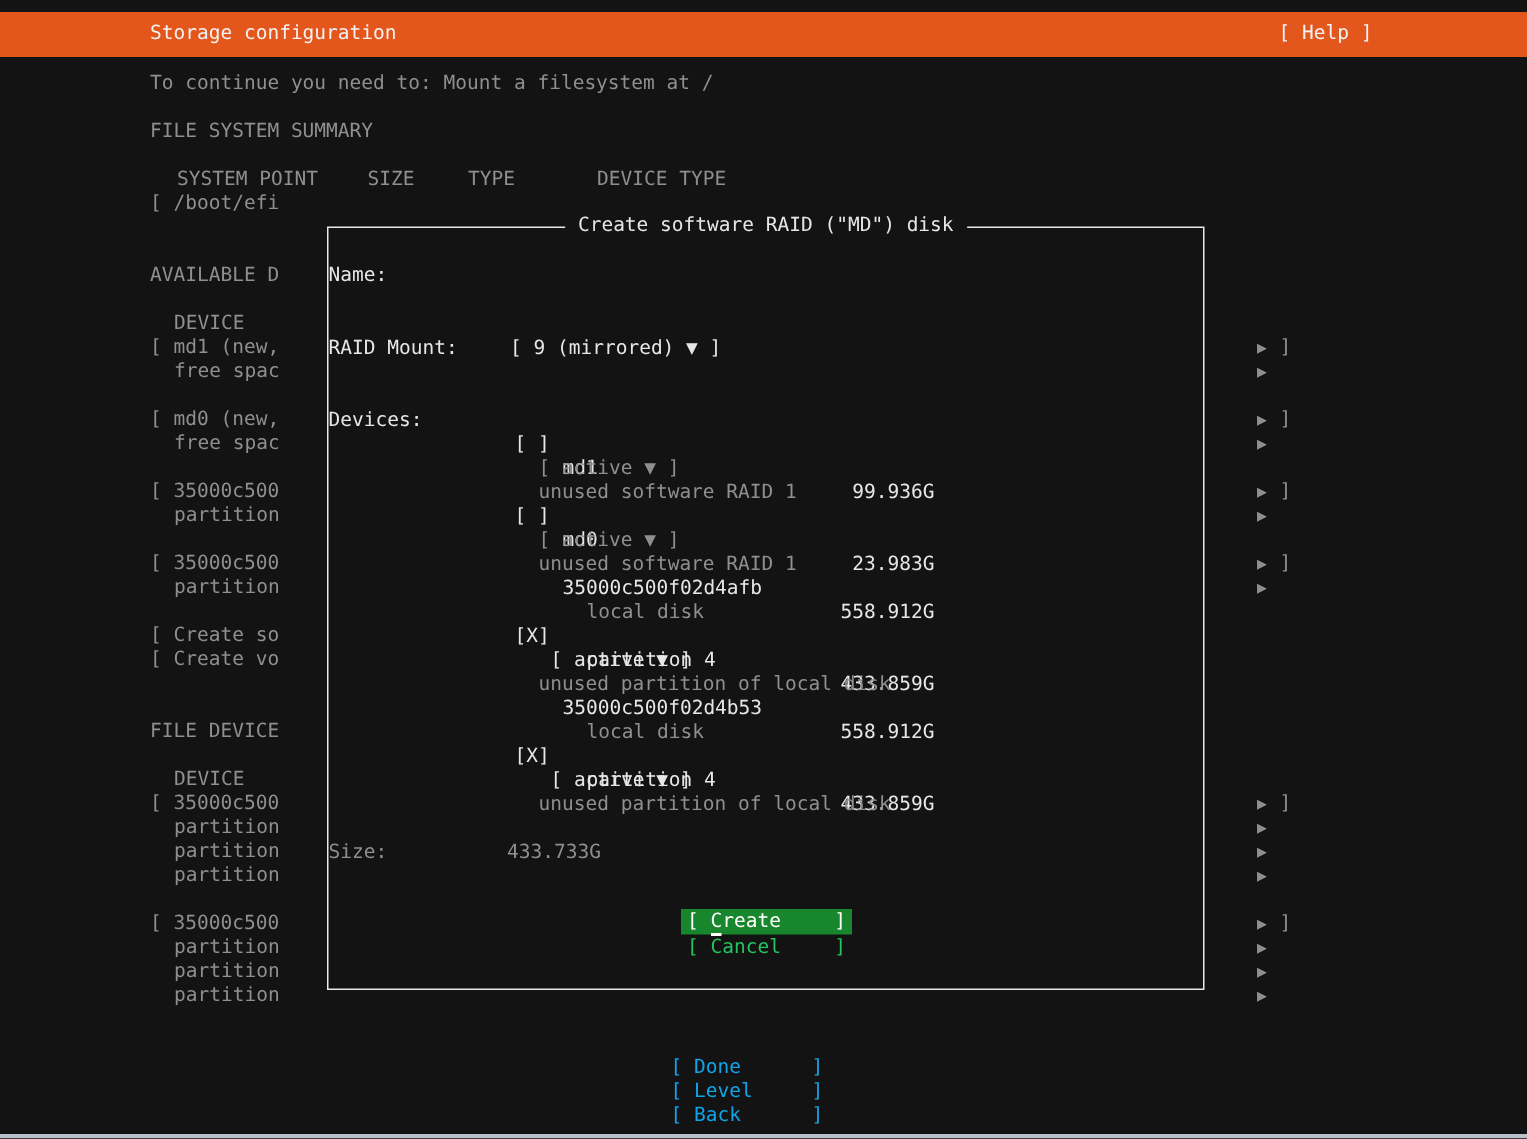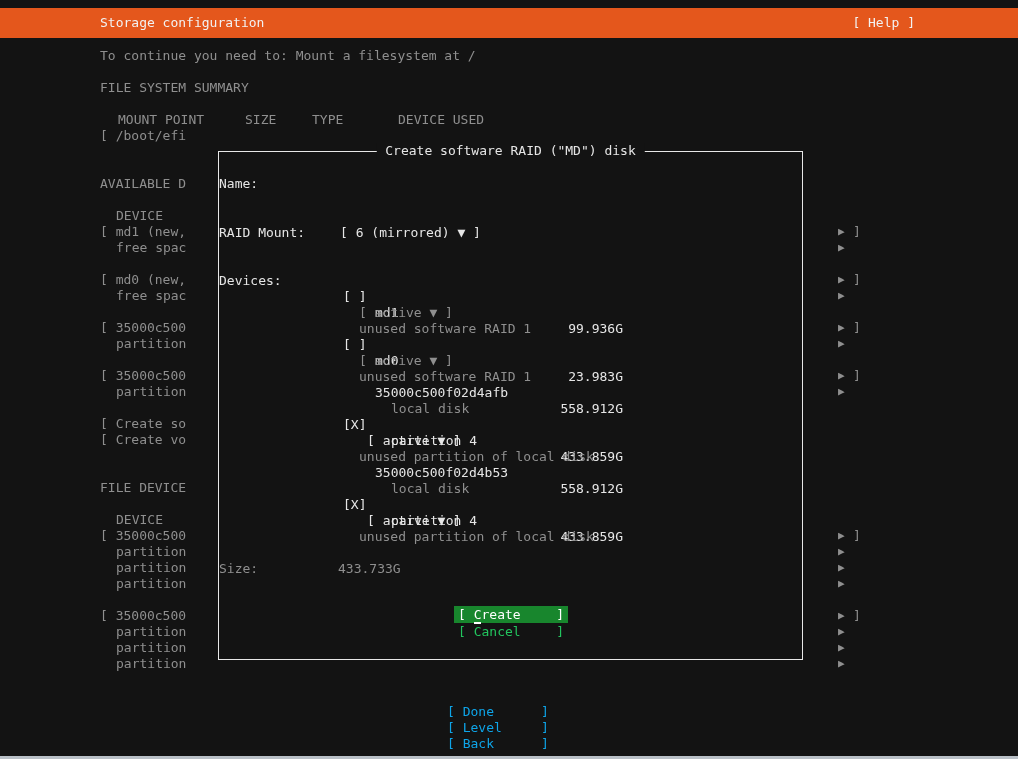--- a/index.html
+++ b/index.html
@@ -72,24 +72,24 @@
 <body>
 
 <div class="topbar">
   <span>Storage configuration</span>
   <span>[ Help ]</span>
 </div>
 
 <div class="sline pre dim" style="left:100px;top:48px">To continue you need to: Mount a filesystem at /</div>
 <div class="sline pre dim" style="left:100px;top:80px">FILE SYSTEM SUMMARY</div>
 
-<div class="sline pre dim" style="left:118px;top:112px">MOUNT POINT</div>
+<div class="sline pre dim" style="left:118px;top:112px">SYSTEM POINT</div>
 <div class="sline pre dim" style="left:245px;top:112px">SIZE</div>
 <div class="sline pre dim" style="left:312px;top:112px">TYPE</div>
-<div class="sline pre dim" style="left:398px;top:112px">DEVICE USED</div>
+<div class="sline pre dim" style="left:398px;top:112px">DEVICE TYPE</div>
 
 <div class="sline clip dim" style="left:100px;top:128px;width:118px">[ /boot/efi</div>
 
 <div class="sline clip dim" style="left:100px;top:176px;width:118px">AVAILABLE D</div>
 <div class="sline clip dim" style="left:116px;top:208px;width:102px">DEVICE</div>
 
 <div class="sline clip dim" style="left:100px;top:224px;width:118px">[ md1 (new,</div>
 <div class="sline clip dim" style="left:116px;top:240px;width:102px">free spac</div>
 
 <div class="sline clip dim" style="left:100px;top:272px;width:118px">[ md0 (new,</div>
@@ -171,21 +171,21 @@
 <div class="mrow" style="top:656px">
     <span class="arr">▶</span>
   </div>
 
 <div class="dialog">
   <div class="dialog-title">Create software RAID ("MD") disk</div>
 
   <div class="dlabel" style="top:24px">Name:</div>
 
   <div class="dlabel" style="top:73px">RAID Mount:</div>
-  <div class="abs pre" style="left:121px;top:73px">[ 6 (mirrored) ▼ ]</div>
+  <div class="abs pre" style="left:121px;top:73px">[ 9 (mirrored) ▼ ]</div>
 
   <div class="dlabel" style="top:121px">Devices:</div>
 
   <div class="devblock">
     <div class="dline" style="top:121px">
       <span class="cb">[ ]</span>
       <span class="i32">md1</span>
       <span class="sz">99.936G</span>
     </div>
     <div class="dline" style="top:137px">

